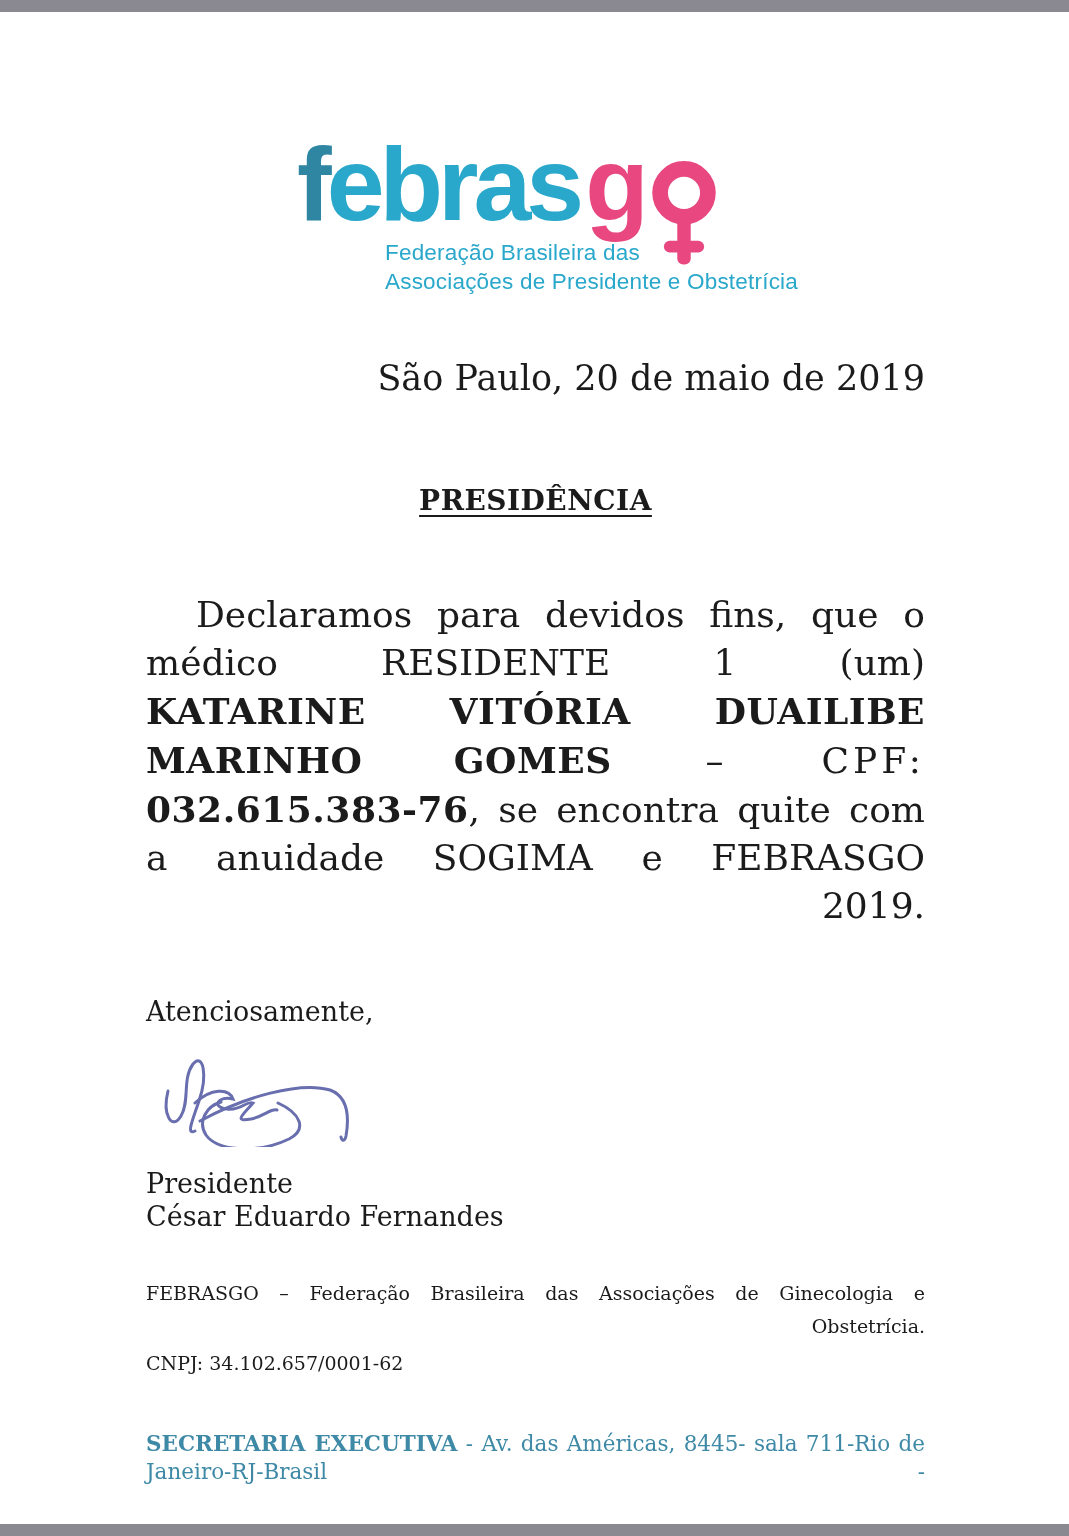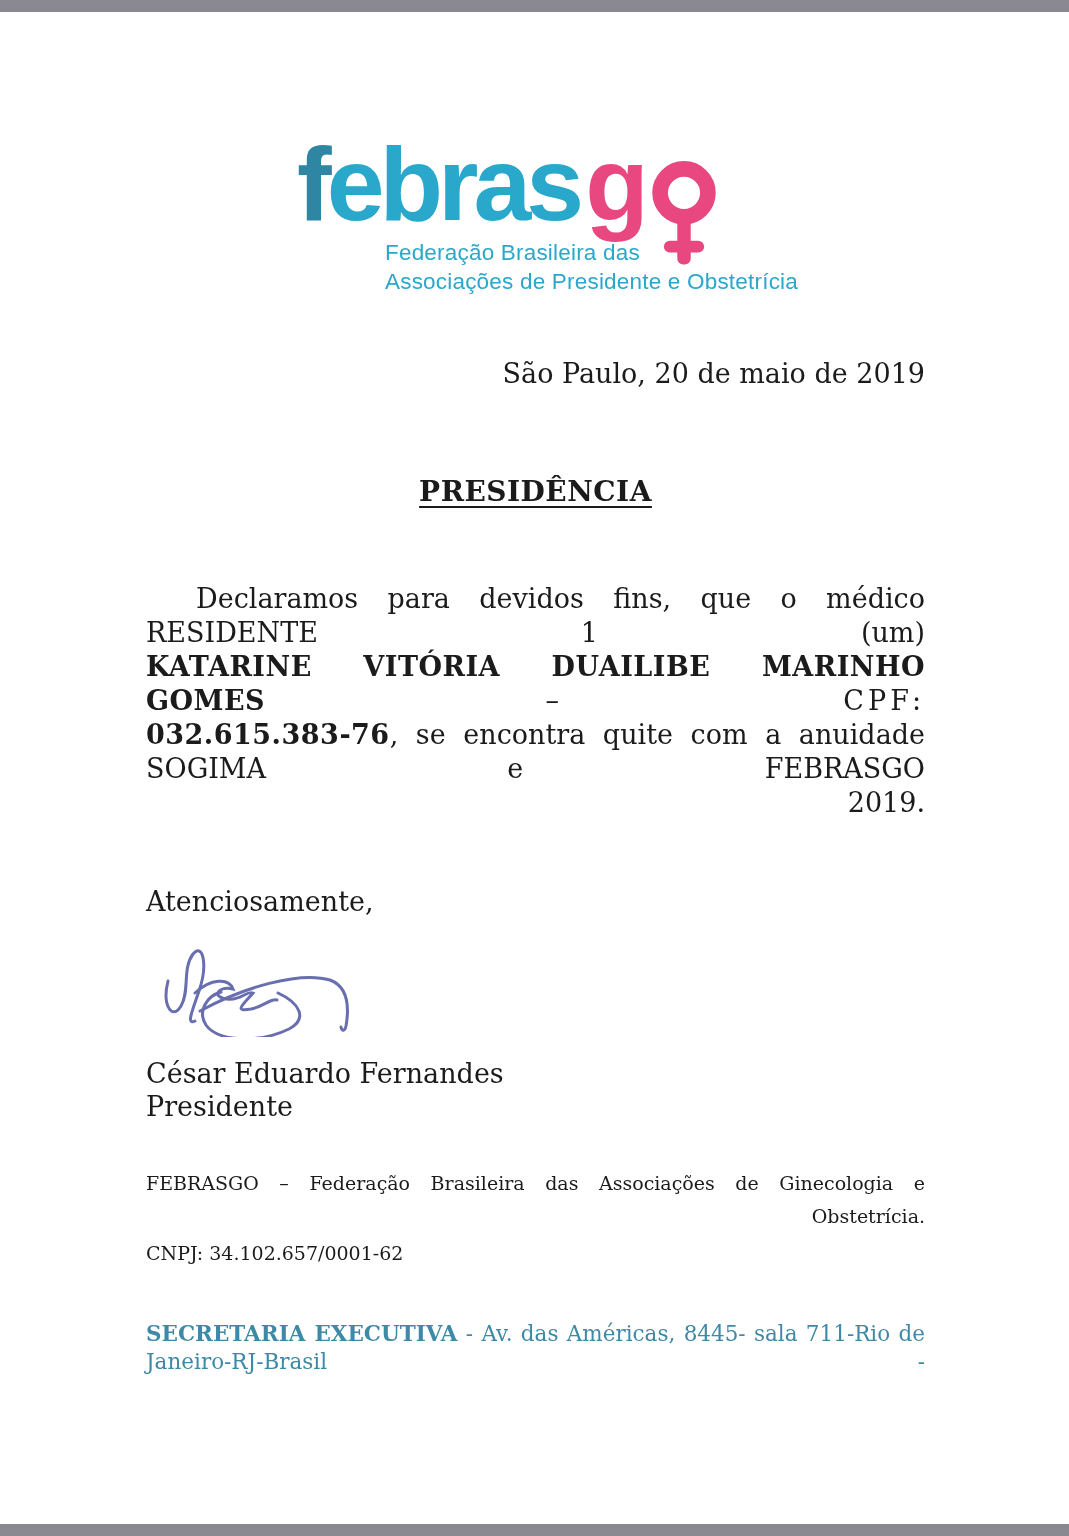--- a/index.html
+++ b/index.html
@@ -23,25 +23,25 @@
   
   .logo{margin:120px auto 0;width:fit-content;transform:translateX(12px);}
   .wordmark{display:flex;align-items:flex-end;font-family:"Liberation Sans","DejaVu Sans",sans-serif;font-weight:700;font-size:104px;letter-spacing:-5px;line-height:1;}
   .wm-f{color:var(--teal-dark);}
   .wm-rest{color:var(--teal-light);}
   .wm-g{color:var(--pink);margin-left:6px;}
   .female-svg{width:76px;height:112px;margin-left:2px;margin-bottom:-36px;}
   .tagline{font-family:"Liberation Sans","DejaVu Sans",sans-serif;color:var(--teal-light);font-size:22.5px;line-height:29px;padding-left:88px;margin-top:2px;letter-spacing:0.2px;}
 
   
-  .dateline{margin-top:62px;text-align:right;font-size:27px;}
+  .dateline{margin-top:62px;text-align:right;font-size:35px;}
   .doc-title{margin-top:86px;text-align:center;font-size:28px;font-weight:700;letter-spacing:0.5px;}
   .doc-title span{text-decoration:underline;text-decoration-thickness:2px;text-underline-offset:5px;}
 
-  .body-par{margin-top:74px;font-size:27px;line-height:34px;}
+  .body-par{margin-top:74px;font-size:36px;line-height:48px;}
   .jline{display:block;text-align:justify;text-align-last:justify;}
   .nline{display:block;text-align:right;}
   .ind{text-indent:50px;}
   .b{font-weight:700;letter-spacing:0.5px;}
   .sp{letter-spacing:4px;}
 
   .closing{margin-top:66px;font-size:27px;}
   .signature{margin-top:14px;margin-left:2px;}
   .signature svg{width:218px;height:106px;}
   .signer{margin-top:16px;font-size:27px;line-height:33px;}
@@ -98,22 +98,22 @@
         <g fill="none" stroke="var(--ink)" stroke-width="3" stroke-linecap="round" opacity="0.85">
           <path d="M 20 50 C 14 74 24 90 33 75 C 42 60 34 38 45 23 C 55 11 60 34 51 60 C 44 81 38 94 47 90"></path>
           <path d="M 47 62 C 63 47 81 47 85 58 C 71 54 62 66 79 68 C 93 70 99 59 105 62 C 95 74 85 81 103 78 C 117 75 123 67 129 69"></path>
           <path d="M 52 80 C 96 56 152 40 182 49 C 198 55 202 72 198 95 C 197 100 194 101 193 96"></path>
           <path d="M 130 62 C 152 72 160 88 141 98 C 110 113 69 110 58 94 C 49 80 59 65 73 61"></path>
         </g>
       </svg>
     </div>
 
     <div class="signer">
+      <div>Presidente</div>
       <div>César Eduardo Fernandes</div>
-      <div>Presidente</div>
     </div>
 
     <div class="org">
       <span class="jline">FEBRASGO – Federação Brasileira das Associações de Ginecologia e</span>
       <span class="nline">Obstetrícia.</span>
       <div class="cnpj">CNPJ: 34.102.657/0001-62</div>
     </div>
 
     <div class="footer">
       <div class="fpar">

